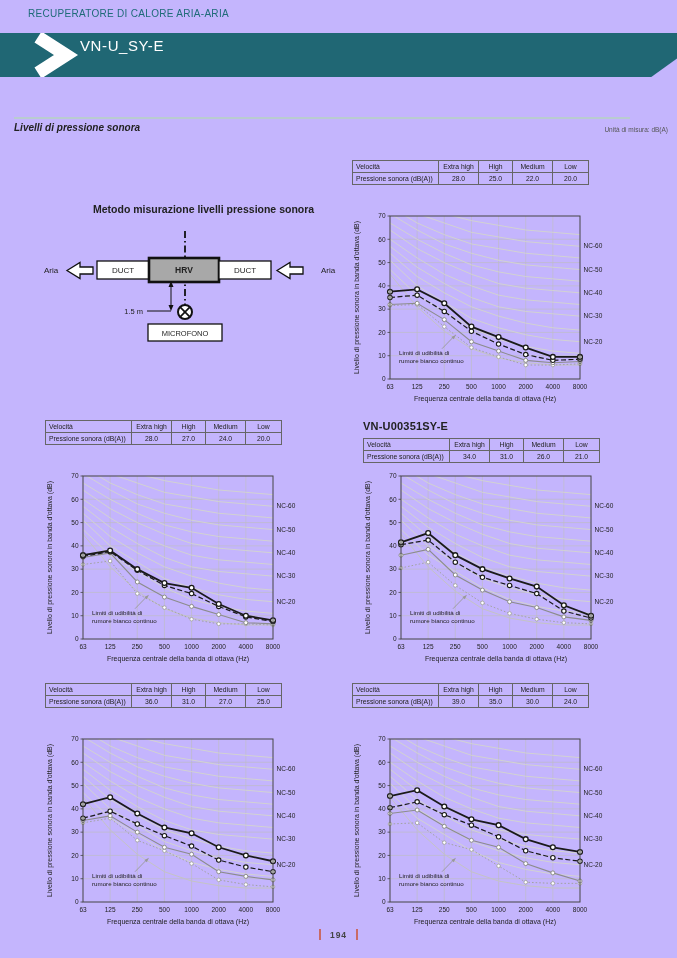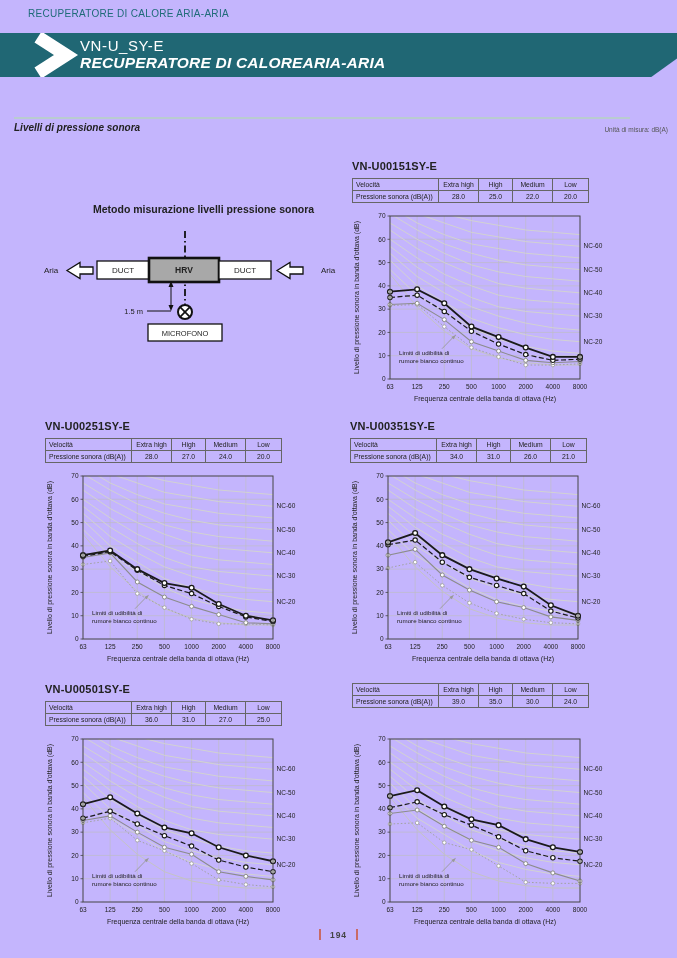--- a/index.html
+++ b/index.html
@@ -43,21 +43,20 @@
 
 <div class="page">
 
   <div class="eyebrow">RECUPERATORE DI CALORE ARIA-ARIA</div>
 
   <div class="banner">
     <svg class="chevron" width="58" height="44">
       <polyline points="8,4 36,22 8,40" fill="none" stroke="#ffffff" stroke-width="13"></polyline>
     </svg>
     <div class="t1">VN-U_SY-E</div>
-    <div class="t2">RECUPERATORE DI CALOREARIA-ARIA</div>
   </div>
 
   <div class="rule"></div>
   <div class="section-title">Livelli di pressione sonora</div>
   <div class="unit-note">Unità di misura: dB(A)</div>
 
   <div class="diagram-block">
     <div class="diagram-title">Metodo misurazione livelli pressione sonora</div>
     <svg class="diagram-svg" width="320" height="118" viewBox="0 0 320 118">
       <line x1="150" y1="0" x2="150" y2="74" stroke="#111" stroke-width="1.8" stroke-dasharray="7,3,1.5,3"></line>
@@ -78,21 +77,20 @@
       <text x="108" y="83" font-size="7.5" text-anchor="end">1.5 m</text>
       <circle cx="150" cy="81" r="7" fill="#fff" stroke="#111" stroke-width="2"></circle>
       <line x1="145.2" y1="76.2" x2="154.8" y2="85.8" stroke="#111" stroke-width="1.7"></line>
       <line x1="145.2" y1="85.8" x2="154.8" y2="76.2" stroke="#111" stroke-width="1.7"></line>
       <rect x="113" y="93" width="74" height="17" fill="#fff" stroke="#111" stroke-width="1.3"></rect>
       <text x="150" y="104.5" font-size="7.5" text-anchor="middle">MICROFONO</text>
     </svg>
   </div>
 
   <div class="block" style="left:352px; top:160px;">
-    <div class="model-title">VN-U00151SY-E</div>
     <table class="spec">
         <tbody>
       <tr>
         <th class="c0">Velocità</th>
         <th>Extra high</th>
         <th>High</th>
         <th>Medium</th>
         <th>Low</th>
       </tr>
       <tr>
@@ -203,21 +201,20 @@
         <text x="0" y="0" font-size="7" text-anchor="middle" transform="translate(11,87.5) rotate(-90)">Livello di pressione sonora in banda d'ottava (dB)</text>
         <text x="137" y="191" text-anchor="middle" font-size="7">Frequenza centrale della banda di ottava (Hz)</text>
         <text x="51" y="145.2485714285714" font-size="6.2" fill="#333">Limiti di udibilità di</text>
         <text x="51" y="152.7" font-size="6.2" fill="#333">rumore bianco continuo</text>
         <line x1="94" y1="138.72857142857143" x2="106" y2="126.38714285714286" stroke="#999" stroke-width="0.9"></line>
         <polygon points="108,124.75714285714285 103.4,126.95714285714286 105.8,129.35714285714286" fill="#999"></polygon>
       </svg>
   </div>
 
   <div class="block" style="left:45px; top:420px;">
-    <div class="model-title">VN-U00251SY-E</div>
     <table class="spec">
         <tbody>
       <tr>
         <th class="c0">Velocità</th>
         <th>Extra high</th>
         <th>High</th>
         <th>Medium</th>
         <th>Low</th>
       </tr>
       <tr>
@@ -327,21 +324,21 @@
         <text x="235.5" y="133.74285714285713" font-size="6.5">NC-20</text>
         <text x="0" y="0" font-size="7" text-anchor="middle" transform="translate(11,87.5) rotate(-90)">Livello di pressione sonora in banda d'ottava (dB)</text>
         <text x="137" y="191" text-anchor="middle" font-size="7">Frequenza centrale della banda di ottava (Hz)</text>
         <text x="51" y="145.2485714285714" font-size="6.2" fill="#333">Limiti di udibilità di</text>
         <text x="51" y="152.7" font-size="6.2" fill="#333">rumore bianco continuo</text>
         <line x1="94" y1="138.72857142857143" x2="106" y2="126.38714285714286" stroke="#999" stroke-width="0.9"></line>
         <polygon points="108,124.75714285714285 103.4,126.95714285714286 105.8,129.35714285714286" fill="#999"></polygon>
       </svg>
   </div>
 
-  <div class="block" style="left:350px; top:420px;">
+  <div class="block" style="left:363px; top:420px;">
     <div class="model-title">VN-U00351SY-E</div>
     <table class="spec">
         <tbody>
       <tr>
         <th class="c0">Velocità</th>
         <th>Extra high</th>
         <th>High</th>
         <th>Medium</th>
         <th>Low</th>
       </tr>
@@ -453,21 +450,20 @@
         <text x="0" y="0" font-size="7" text-anchor="middle" transform="translate(11,87.5) rotate(-90)">Livello di pressione sonora in banda d'ottava (dB)</text>
         <text x="137" y="191" text-anchor="middle" font-size="7">Frequenza centrale della banda di ottava (Hz)</text>
         <text x="51" y="145.2485714285714" font-size="6.2" fill="#333">Limiti di udibilità di</text>
         <text x="51" y="152.7" font-size="6.2" fill="#333">rumore bianco continuo</text>
         <line x1="94" y1="138.72857142857143" x2="106" y2="126.38714285714286" stroke="#999" stroke-width="0.9"></line>
         <polygon points="108,124.75714285714285 103.4,126.95714285714286 105.8,129.35714285714286" fill="#999"></polygon>
       </svg>
   </div>
 
   <div class="block" style="left:45px; top:683px;">
-    <div class="model-title">VN-U00501SY-E</div>
     <table class="spec">
         <tbody>
       <tr>
         <th class="c0">Velocità</th>
         <th>Extra high</th>
         <th>High</th>
         <th>Medium</th>
         <th>Low</th>
       </tr>
       <tr>

